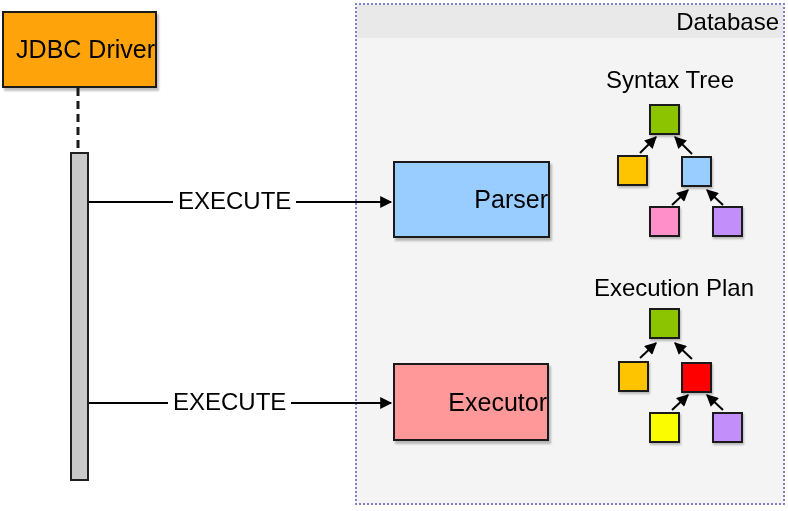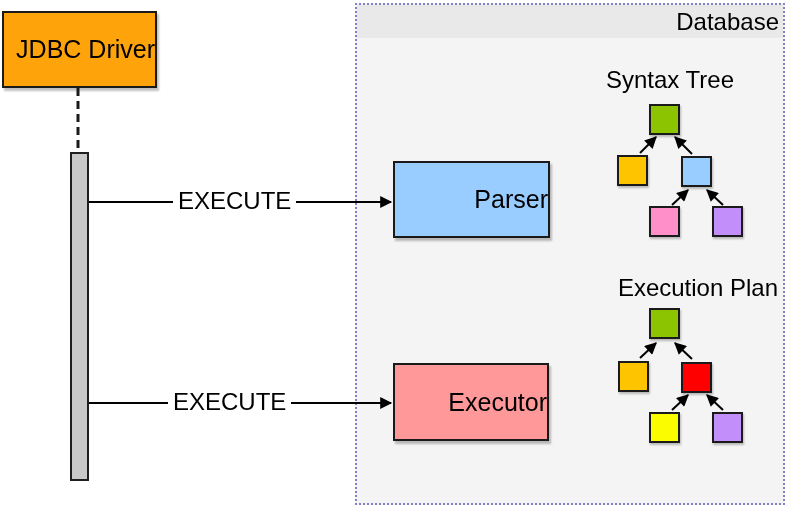--- a/index.html
+++ b/index.html
@@ -27,21 +27,21 @@
   .parser   { left:393px; top:161px; width:153px; height:73px; }
   .executor { left:393px; top:363px; width:152px; height:74px; }
   
   .activation {
     position:absolute; left:70px; top:152px; width:15px; height:325px;
     background:#c9c9c9; border:2px solid #1f1f1f;
   }
   
   .tree-title { position:absolute; font-size:24px; text-align:right; }
   .st-title { left:598px; top:66px;  width:136px; }
-  .ep-title { left:608px; top:274px; width:170px; }
+  .ep-title { left:584px; top:274px; width:170px; }
   
   .node {
     position:absolute; width:27px; height:27px;
     border:2px solid #1a1a1a; box-shadow:1px 2px 2px rgba(0,0,0,0.25);
   }
   .st-n0 { left:649px; top:104px; }
   .st-n1 { left:617px; top:155px; }
   .st-n2 { left:681px; top:156px; }
   .st-n3 { left:649px; top:206px; }
   .st-n4 { left:712px; top:206px; }

